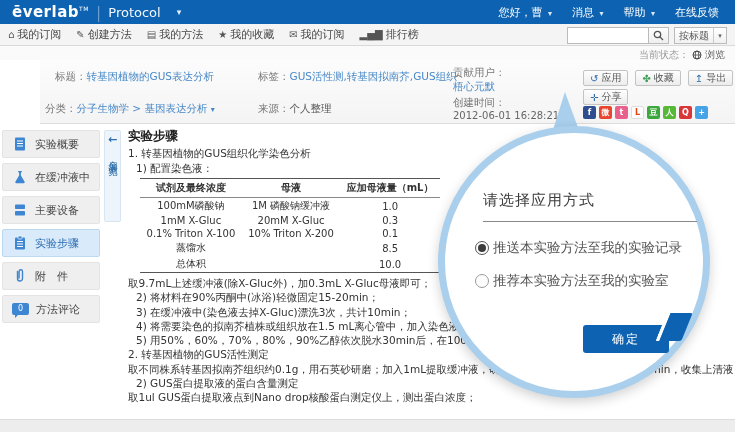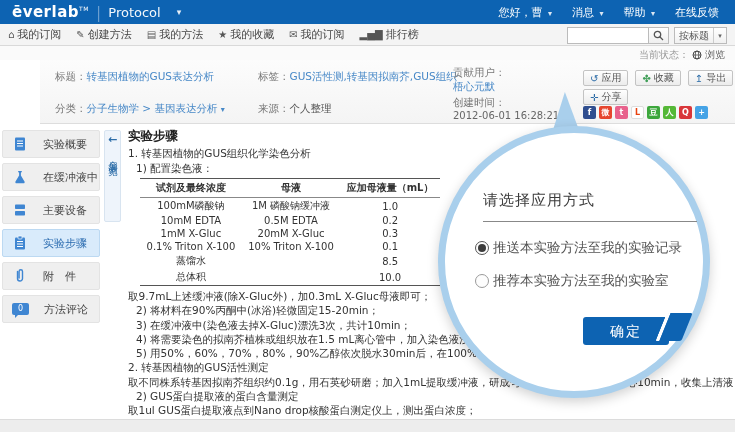--- a/index.html
+++ b/index.html
@@ -31,21 +31,21 @@
   
   .statusrow { position:absolute; top:46px; left:0; width:735px; height:14px; background:#fafafa;padding-left:12px; }
   .status-inner { position:absolute; right:10px; top:2px; font-size:10px; color:#999; display:flex; align-items:center; gap:3px; }
   .status-val { color:#666; }
 
   
   .meta { position:absolute; left:0; top:60px; width:735px; height:64px; background:linear-gradient(#fcfcfc,#f4f4f4); border-bottom:1px solid #ddd; font-size:10.5px;margin-left:40px; }
   .meta .lab { color:#777; }
   .meta a, .lnk { color:#4788c7; text-decoration:none; cursor:pointer; }
   .m-title { position:absolute; left:15px; top:10px; }
-  .m-cat   { position:absolute; left:15px; top:42px; }
+  .m-cat   { position:absolute; left:5px; top:42px; }
   .m-tags  { position:absolute; left:218px; top:10px; white-space:nowrap; max-width:200px; overflow:hidden; }
   .m-src   { position:absolute; left:218px; top:42px; }
   .m-contrib-l { position:absolute; left:413px; top:6px; color:#777; }
   .m-contrib-v { position:absolute; left:413px; top:20px; }
   .m-created-l { position:absolute; left:413px; top:36px; color:#777; }
   .m-created-v { position:absolute; left:413px; top:50px; color:#666; font-size:10px; }
   .cat-chev { font-size:8px; color:#4788c7; }
 
   .act-row { position:absolute; left:543px; top:10px; display:flex; gap:7px; }
   .abtn { height:16px; border:1px solid #c3c3c3; border-radius:2px; background:linear-gradient(#fefefe,#ececec); font-size:10px; color:#555; display:flex; align-items:center; padding:0 6px; gap:3px; cursor:pointer; white-space:nowrap; }
@@ -57,21 +57,21 @@
   .soc:nth-child(1){background:#2f4e8f;} .soc:nth-child(2){background:#e6452e;}
   .soc:nth-child(3){background:#e8618c;} .soc:nth-child(4){background:#fff;color:#e8420f;border:1px solid #ddd;line-height:11px;}
   .soc:nth-child(5){background:#3ca73c;} .soc:nth-child(6){background:#55b837;}
   .soc:nth-child(7){background:#d9363a;} .soc:nth-child(8){background:#45a3e6;}
 
   
   .sidebar { position:absolute; left:2px; top:130px; width:100px; }
   .side-item { width:98px; height:28px; background:#efefef; border:1px solid #e3e3e3; border-radius:2px; margin-bottom:5px; display:flex; align-items:center; cursor:pointer; }
   .side-item.active { background:#d9ebfb; border-color:#bcd9f2; }
   .side-item svg { margin-left:9px; }
-  .side-label { font-size:11px; color:#444; margin-left:15px; white-space:nowrap; }
+  .side-label { font-size:11px; color:#444; margin-left:7px; white-space:nowrap; }
   .side-item.active .side-label { color:#2b6cb0; }
   .bubble0 { margin-left:9px; position:relative; width:17px; height:12px; background:#3f86d2; border-radius:2px; color:#fff; font-size:8px; text-align:center; line-height:12px; }
   .bubble0::after { content:""; position:absolute; left:3px; bottom:-3px; border:3px solid transparent; border-top-color:#3f86d2; border-left-color:#3f86d2; }
 
   
   .strip { position:absolute; left:104px; top:130px; width:17px; height:92px; background:#eef4fb; border:1px solid #d8e4f0; border-radius:2px; text-align:center; cursor:pointer; }
   .strip .arr { color:#2d6da8; font-size:11px; font-weight:bold; display:block; margin-top:2px; }
   .strip .vtx { writing-mode:vertical-rl; text-orientation:upright; font-size:9.5px; color:#2d6da8; letter-spacing:2px; margin-top:2px; }
 
   
@@ -93,21 +93,21 @@
   .tail { position:absolute; left:538px; top:92px; width:64px; height:100px; background:#a9cfec; clip-path:polygon(42% 0, 100% 100%, 0 86%); z-index:8; }
   .popup { position:absolute; left:438px; top:126px; width:272px; height:272px; background:#fff; border:7px solid #a9cfec; border-radius:50%; z-index:9; box-shadow:0 4px 12px rgba(0,0,0,.18); }
   .p-title { position:absolute; left:38px; top:58px; font-size:15px; color:#3c3c3c; letter-spacing:1px; }
   .p-hr { position:absolute; left:38px; top:88px; width:214px; border-top:1px solid #888; }
   .opt { position:absolute; left:30px; display:flex; align-items:center; font-size:13.5px; color:#555; cursor:pointer; white-space:nowrap; }
   .opt1 { top:106px; } .opt2 { top:139px; }
   .radio { width:14px; height:14px; border:1px solid #9a9a9a; border-radius:50%; background:#fdfdfd; margin-right:4px; flex:0 0 auto; }
   .radio.checked { border-color:#555; }
   .radio.checked::after { content:""; display:block; width:8px; height:8px; border-radius:50%; background:#3c3c3c; margin:2px; }
   .confirm { position:absolute; left:138px; top:180px; width:112px; height:28px; cursor:pointer; }
-  .c-main { position:absolute; left:0; top:4px; width:86px; height:28px; background:#0d63b2; border-radius:3px; color:#fff; font-size:14px; text-align:center; line-height:28px; letter-spacing:2px; }
+  .c-main { position:absolute; left:0; top:12px; width:86px; height:28px; background:#0d63b2; border-radius:3px; color:#fff; font-size:12px; text-align:center; line-height:28px; letter-spacing:2px; }
   .c-acc { position:absolute; left:78px; top:0; width:26px; height:28px; background:#0d63b2; transform:skewX(-22deg); border-left:4px solid #fff; border-radius:2px; }
 
   svg { display:block; }
 </style>
 </head>
 <body>
 
 <div class="screen">
 
   <div class="topbar">
@@ -284,32 +284,27 @@
           <th>应加母液量（mL）</th>
         </tr>
       </thead>
       <tbody>
         <tr>
             <td>100mM磷酸钠</td>
             <td>1M 磷酸钠缓冲液</td>
             <td>1.0</td>
           </tr>
         <tr>
-            <td>10mM EDTA</td>
-            <td>0.5M EDTA</td>
-            <td>0.2</td>
-          </tr>
-        <tr>
             <td>1mM X-Gluc</td>
             <td>20mM X-Gluc</td>
             <td>0.3</td>
           </tr>
         <tr>
             <td>0.1% Triton X-100</td>
-            <td>10% Triton X-100</td>
+            <td>10% Triton X-200</td>
             <td>0.1</td>
           </tr>
         <tr>
             <td>蒸馏水</td>
             <td></td>
             <td>8.5</td>
           </tr>
         <tr>
             <td>总体积</td>
             <td></td>

